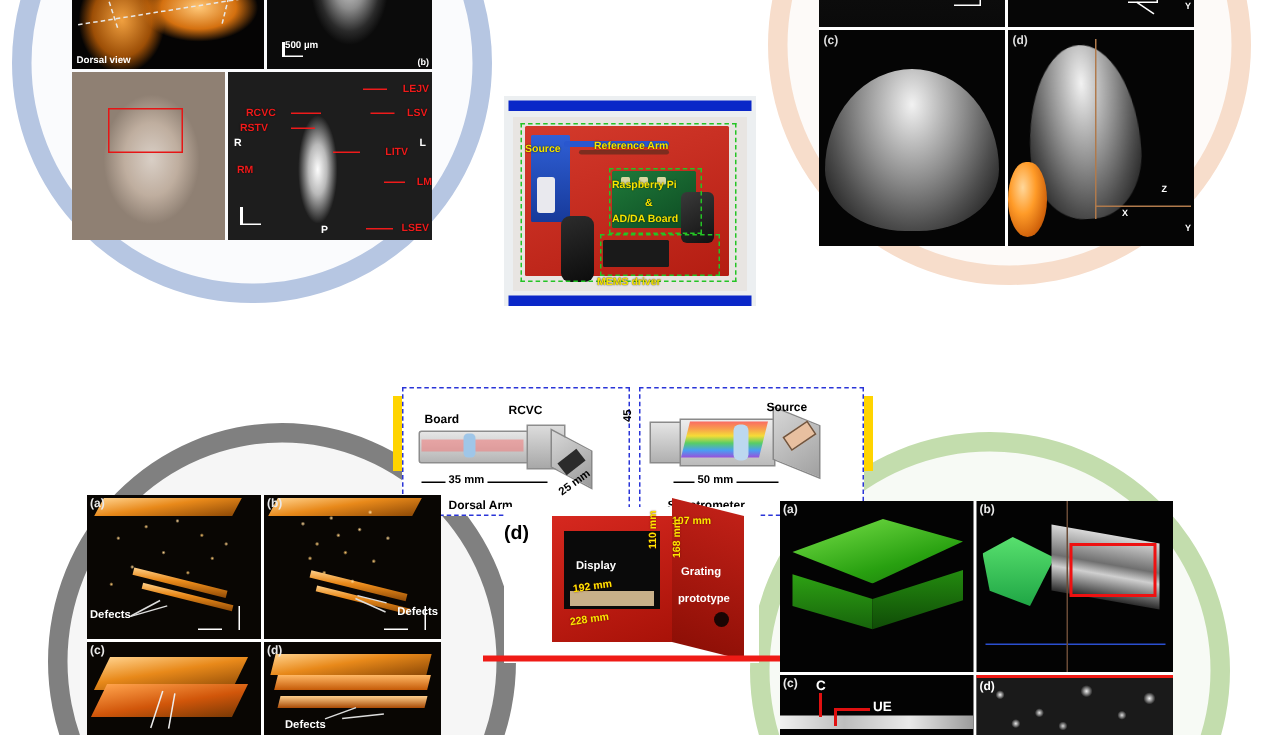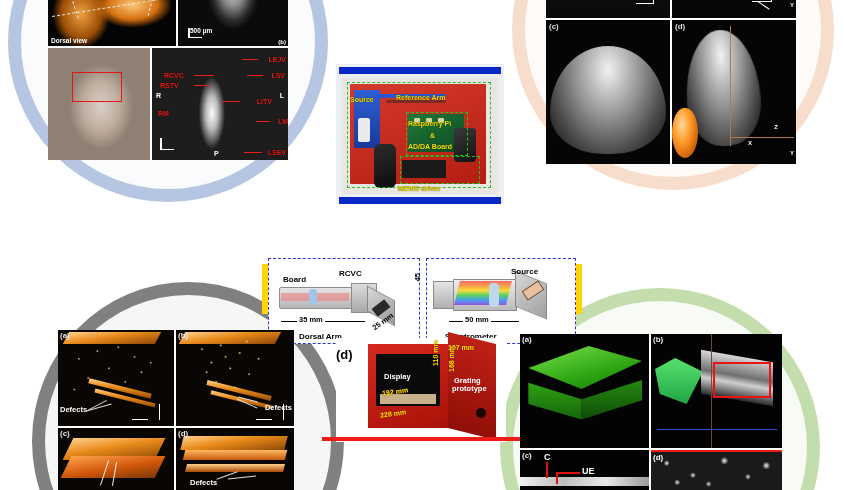--- a/index.html
+++ b/index.html
@@ -266,21 +266,21 @@
   </div>
 
   <div id="proto">
     <span class="lbl" style="left:0px;top:10px;color:#000;font-size:13px;font-weight:bold;">(d)</span>
     <div class="redbody" style="left:32px;top:6px;width:82px;height:84px;"></div>
     <div class="redbody" style="left:112px;top:0px;width:48px;height:96px;background:linear-gradient(190deg,#c02017,#8e0f06);transform:skewY(14deg);"></div>
     <div style="position:absolute;left:40px;top:16px;width:64px;height:52px;background:#0a0a0a;"></div>
     <div style="position:absolute;left:44px;top:56px;width:56px;height:10px;background:#c8b089;"></div>
     <span class="whtlbl2" style="left:48px;top:34px;">Display</span>
     <span class="whtlbl2" style="left:118px;top:38px;">Grating</span>
-    <span class="whtlbl2" style="left:116px;top:46px;">prototype</span>
+    <span class="whtlbl2" style="left:116px;top:56px;">prototype</span>
     <div style="position:absolute;left:140px;top:70px;width:10px;height:10px;background:#1a0503;border-radius:50%;"></div>
     <span class="dimlbl" style="left:112px;top:6px;">107 mm</span>
     <span class="dimlbl" style="left:96px;top:28px;transform:rotate(-90deg);transform-origin:0 0;">110 mm</span>
     <span class="dimlbl" style="left:112px;top:34px;transform:rotate(-90deg);transform-origin:0 0;">168 mm</span>
     <span class="dimlbl" style="left:46px;top:50px;transform:rotate(-8deg);">192 mm</span>
     <span class="dimlbl" style="left:44px;top:72px;transform:rotate(-8deg);">228 mm</span>
   </div>
   <div id="redline"></div>
 
   <div id="bl-group">

